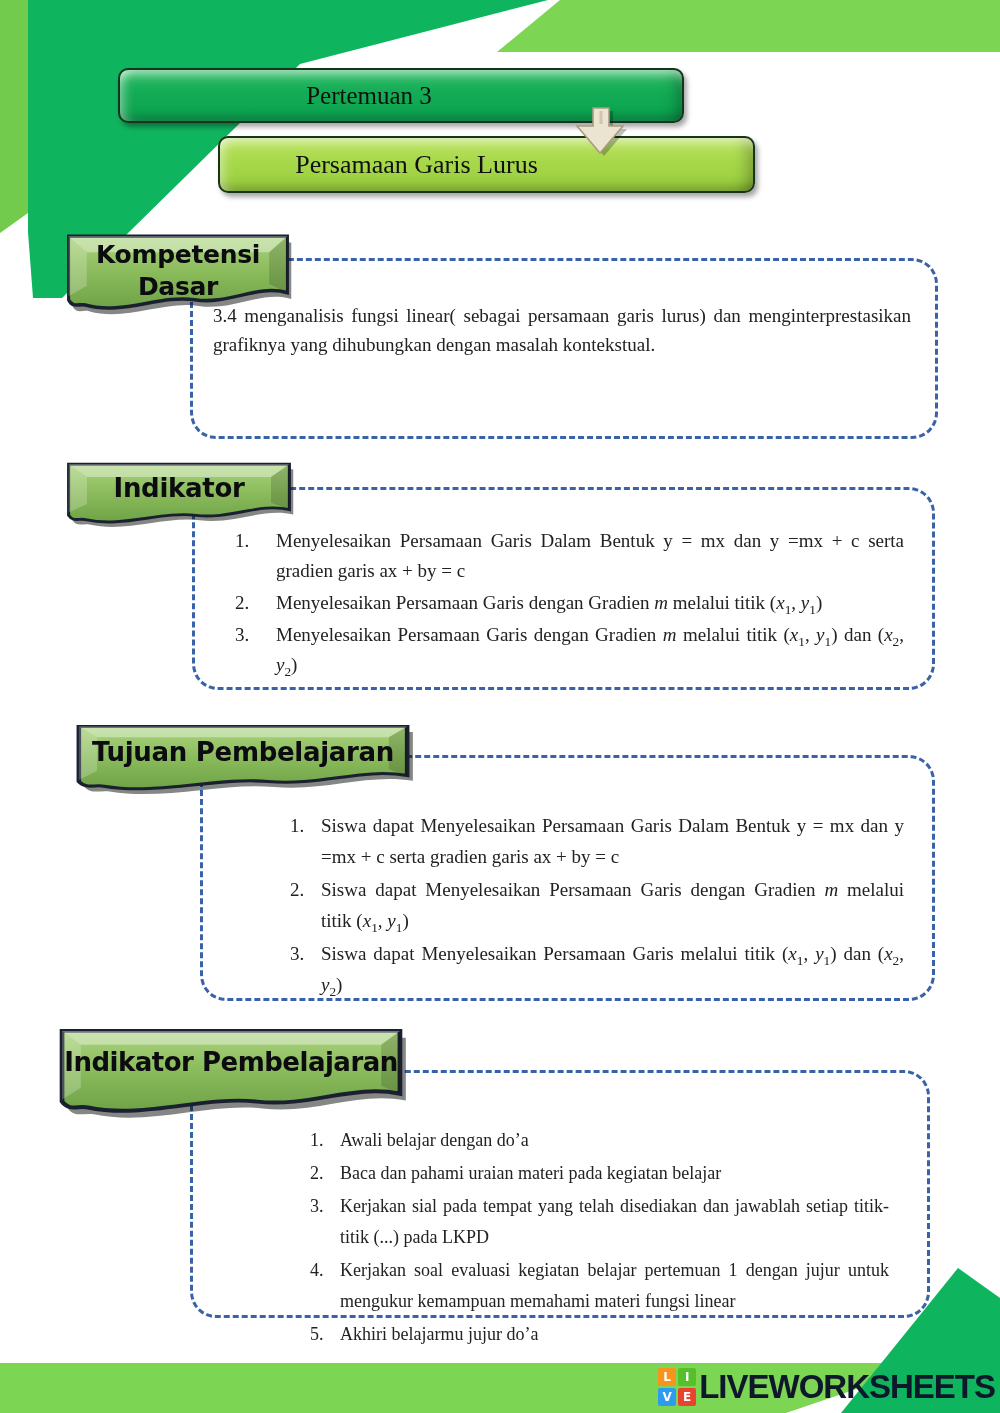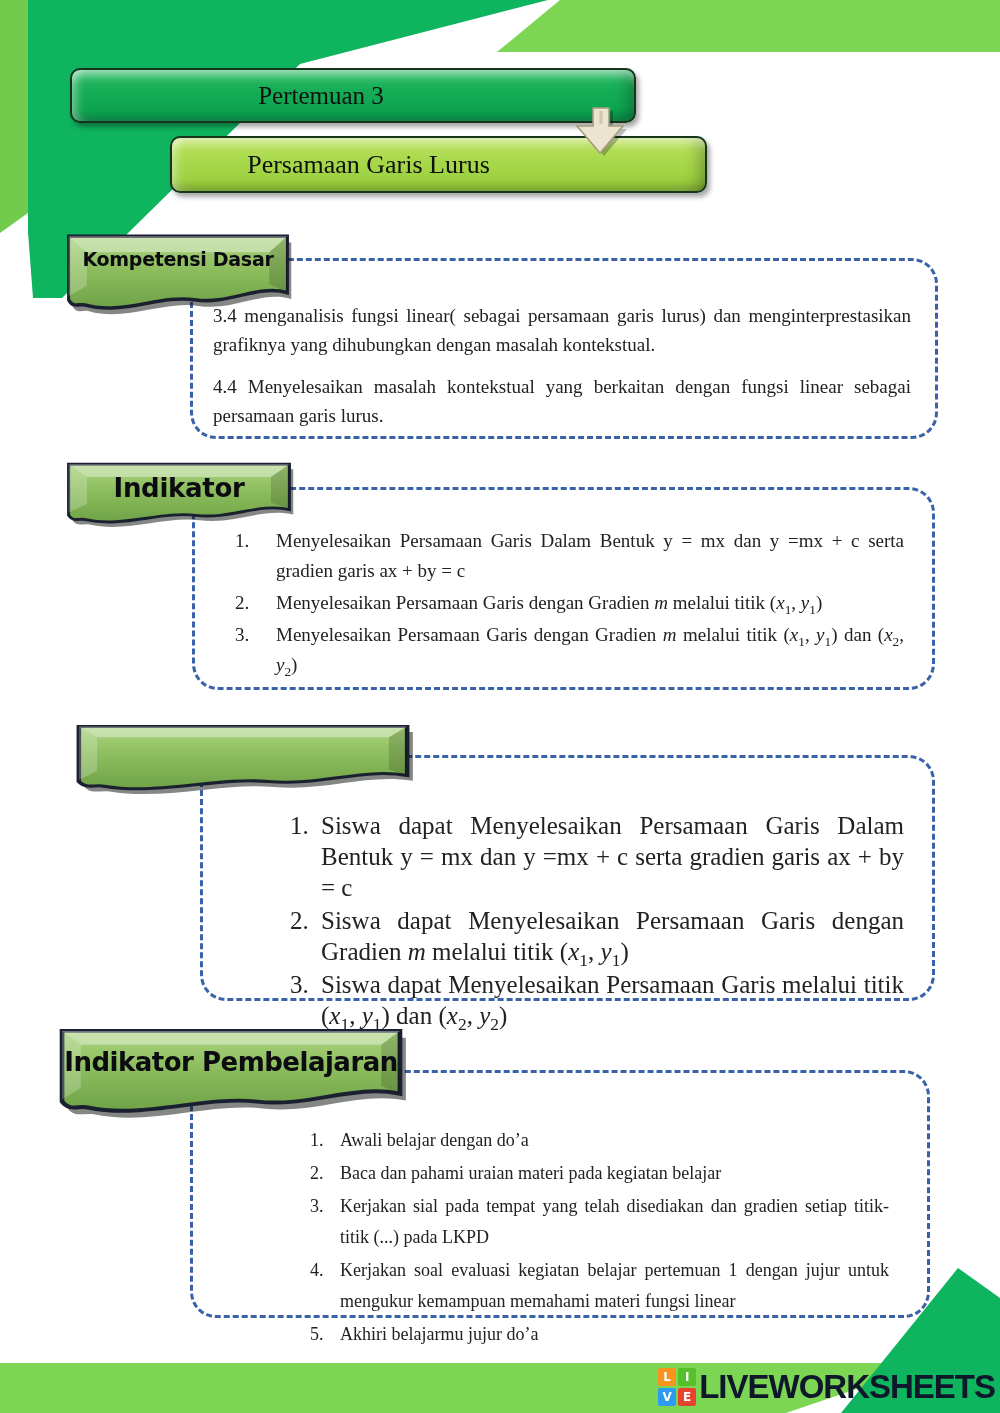--- a/index.html
+++ b/index.html
@@ -12,39 +12,39 @@
   .decor{position:absolute;inset:0;width:100%;height:100%;z-index:0;}
   
   .title-bar{
     position:absolute;display:flex;align-items:center;justify-content:center;
     border:2.5px solid #17351d;border-radius:10px;
     box-shadow:inset 0 12px 10px -7px rgba(255,255,255,.55),
                inset 10px 0 12px -7px rgba(255,255,255,.5),
                inset -14px 0 16px -9px rgba(0,0,0,.28),
                inset 0 -12px 12px -9px rgba(0,0,0,.28),
                3px 4px 5px rgba(0,0,0,.35);
-    font-size:25px;color:#10100f;z-index:3;
+    font-size:25px;color:#10100f;z-index:3;margin-left:48px;
   }
   .bar-1{left:70px;top:68px;width:566px;height:55px;
     background:linear-gradient(180deg,#2cbd65 0%,#14ab55 45%,#0aa24f 100%);
     padding-right:64px;box-sizing:border-box;}
   .bar-2{left:170px;top:136px;width:537px;height:57px;
     background:linear-gradient(180deg,#bce35f 0%,#a7d84b 45%,#97cd3b 100%);
     padding-right:140px;box-sizing:border-box;font-size:26px;border-radius:10px;}
   .down-arrow{position:absolute;left:566px;top:107px;width:70px;height:50px;z-index:4;}
   
   .banner{position:absolute;z-index:3;}
   .banner svg{position:absolute;inset:0;width:100%;height:100%;overflow:visible;}
   .banner .label{
     position:relative;display:block;text-align:center;
     font-family:"DejaVu Sans","Liberation Sans",sans-serif;font-weight:bold;
     color:#0b0b10;letter-spacing:-0.3px;z-index:2;
   }
   .banner-kd{left:64px;top:231px;width:228px;height:97px;}
-  .banner-kd .label{padding-top:8px;font-size:19px;line-height:40px;}
+  .banner-kd .label{padding-top:8px;font-size:25px;line-height:32px;}
   .banner-ind{left:64px;top:460px;width:230px;height:78px;}
   .banner-ind .label{padding-top:13px;font-size:26px;text-align:center;}
   .banner-tuj{left:72px;top:722px;width:342px;height:84px;}
   .banner-tuj .label{padding-top:15px;font-size:26px;}
   .banner-pet{left:55px;top:1025px;width:352px;height:108px;}
   .banner-pet .label{padding-top:22px;font-size:26px;letter-spacing:-0.5px;}
   
   .dashed-box{
     position:absolute;border:3.5px dashed #3a62a8;border-radius:26px;
     box-sizing:border-box;background:transparent;z-index:1;
@@ -56,21 +56,21 @@
   .box-pet{left:190px;top:1070px;width:740px;height:248px;}
   ol.content-list{
     list-style:none;margin:0;counter-reset:n;
     text-align:justify;
   }
   ol.content-list li{counter-increment:n;position:relative;margin:0 0 2px 0;}
   ol.content-list li:before{
     content:counter(n) ".";position:absolute;left:var(--numpos);top:0;
   }
   .list-ind{padding:36px 28px 0 81px;font-size:19px;line-height:30px;--numpos:-41px;}
-  .list-tuj{padding:52px 28px 0 118px;font-size:25px;line-height:31px;--numpos:-31px;}
+  .list-tuj{padding:52px 28px 0 118px;font-size:19px;line-height:31px;--numpos:-31px;}
   .list-pet{padding:52px 38px 0 147px;font-size:18px;line-height:31px;--numpos:-30px;}
   
   .footer-brand{
     position:absolute;right:5px;top:1368px;display:flex;align-items:center;z-index:3;
     cursor:pointer;
   }
   .logo-tiles{
     display:grid;grid-template-columns:18px 18px;grid-template-rows:18px 18px;
     gap:2px;margin-right:3px;
   }
@@ -120,21 +120,20 @@
   </div>
 
   <svg class="down-arrow" viewBox="0 0 70 50">
     <path d="M29,2 L45,2 L45,20 L59,20 L36,47 L13,20 L29,20 Z" transform="translate(2,2)" fill="rgba(0,0,0,0.25)"></path>
     <path d="M27,1 L43,1 L43,19 L57,19 L34,46 L11,19 L27,19 Z" fill="#ebe4d1" stroke="#a89d7e" stroke-width="1.6"></path>
     <line x1="35" y1="4" x2="35" y2="17" stroke="#cfc6ab" stroke-width="3"></line>
   </svg>
 
   <div class="dashed-box box-kd">
       <p>3.4 menganalisis fungsi linear( sebagai persamaan garis lurus) dan menginterprestasikan grafiknya yang dihubungkan dengan masalah kontekstual.</p>
-      <p>4.4 Menyelesaikan masalah kontekstual yang berkaitan dengan fungsi linear sebagai persamaan garis lurus.</p>
     </div>
   <div class="banner banner-kd">
     <svg viewBox="0 0 300 110" preserveAspectRatio="none">
       <path d="M6,6 L294,6 L294,70 C254,60 218,84 172,78 C126,72 76,96 28,84 C20,82 12,88 6,78 Z" transform="translate(5,7)" fill="rgba(10,15,10,0.5)"></path>
       <path d="M6,6 L294,6 L294,70 C254,60 218,84 172,78 C126,72 76,96 28,84 C20,82 12,88 6,78 Z" fill="url(#bannerGrad)" stroke="#1a2030" stroke-width="4"></path>
       <path d="M6,6 L294,6 L270,24 L30,24 Z" fill="rgba(255,255,255,0.38)"></path>
       <path d="M6,6 L30,24 L30,62 L6,74 Z" fill="rgba(255,255,255,0.22)"></path>
       <path d="M294,6 L270,24 L270,60 L294,70 Z" fill="rgba(0,0,0,0.15)"></path>
     </svg>
     <span class="label">Kompetensi Dasar</span>
@@ -166,27 +165,28 @@
       </ol>
   </div>
   <div class="banner banner-tuj">
     <svg viewBox="0 0 300 110" preserveAspectRatio="none">
       <path d="M6,6 L294,6 L294,70 C254,60 218,84 172,78 C126,72 76,96 28,84 C20,82 12,88 6,78 Z" transform="translate(5,7)" fill="rgba(10,15,10,0.5)"></path>
       <path d="M6,6 L294,6 L294,70 C254,60 218,84 172,78 C126,72 76,96 28,84 C20,82 12,88 6,78 Z" fill="url(#bannerGrad)" stroke="#1a2030" stroke-width="4"></path>
       <path d="M6,6 L294,6 L278,20 L22,20 Z" fill="rgba(255,255,255,0.38)"></path>
       <path d="M6,6 L22,20 L22,64 L6,76 Z" fill="rgba(255,255,255,0.22)"></path>
       <path d="M294,6 L278,20 L278,62 L294,70 Z" fill="rgba(0,0,0,0.15)"></path>
     </svg>
+    <span class="label">Tujuan Pembelajaran</span>
   </div>
 
   <div class="dashed-box box-pet">
     <ol class="content-list list-pet">
         <li>Awali belajar dengan do’a</li>
         <li>Baca dan pahami uraian materi pada kegiatan belajar</li>
-        <li>Kerjakan sial pada tempat yang telah disediakan dan gradien setiap titik-titik (...) pada LKPD</li>
+        <li>Kerjakan sial pada tempat yang telah disediakan dan jawablah setiap titik-titik (...) pada LKPD</li>
         <li>Kerjakan soal evaluasi kegiatan belajar pertemuan 1 dengan jujur untuk mengukur kemampuan memahami materi fungsi linear</li>
         <li>Akhiri belajarmu jujur do’a</li>
       </ol>
   </div>
   <div class="banner banner-pet">
     <svg viewBox="0 0 300 110" preserveAspectRatio="none">
       <path d="M6,6 L294,6 L294,70 C254,60 218,84 172,78 C126,72 76,96 28,84 C20,82 12,88 6,78 Z" transform="translate(5,7)" fill="rgba(10,15,10,0.5)"></path>
       <path d="M6,6 L294,6 L294,70 C254,60 218,84 172,78 C126,72 76,96 28,84 C20,82 12,88 6,78 Z" fill="url(#bannerGrad)" stroke="#1a2030" stroke-width="4"></path>
       <path d="M6,6 L294,6 L278,20 L22,20 Z" fill="rgba(255,255,255,0.38)"></path>
       <path d="M6,6 L22,20 L22,64 L6,76 Z" fill="rgba(255,255,255,0.22)"></path>

